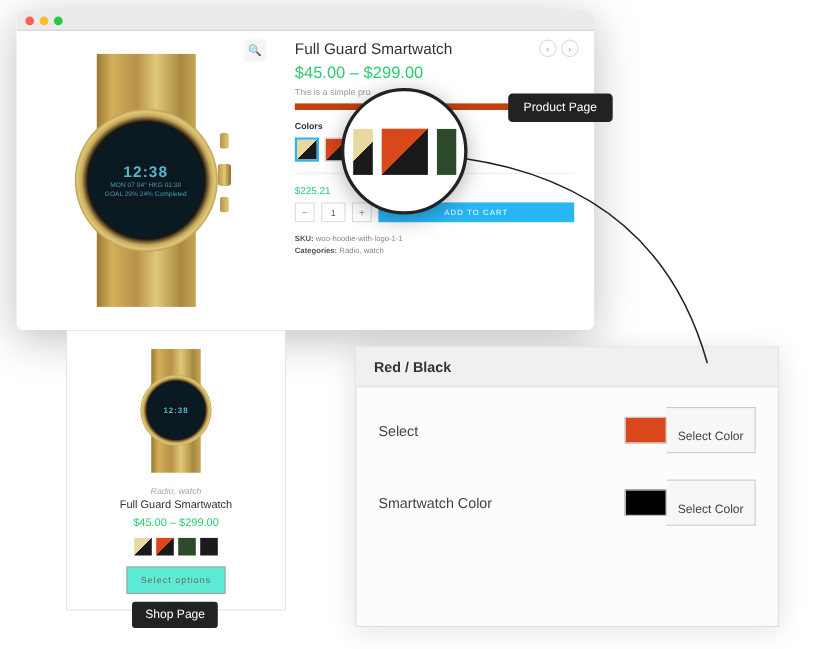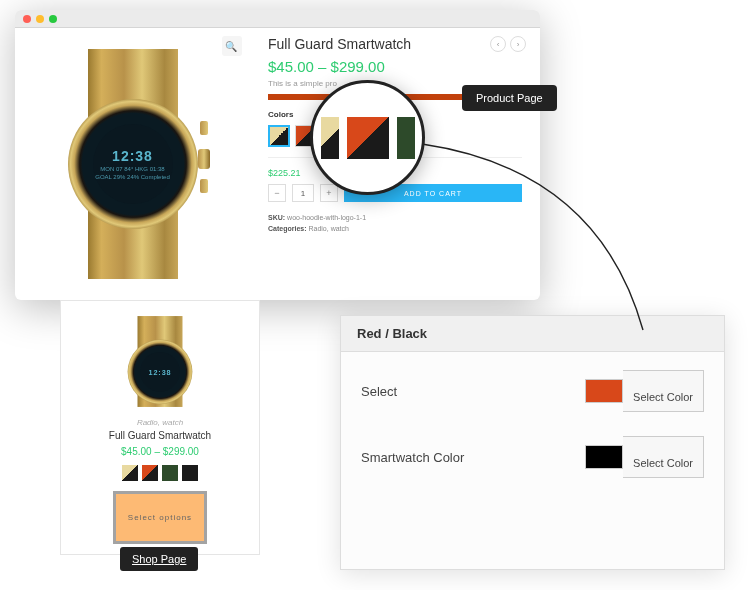--- a/index.html
+++ b/index.html
@@ -56,26 +56,26 @@
 
 
 .shop-card{position:absolute;top:300px;left:60px;width:200px;height:255px;background:#fff;border:1px solid #e5e5e5;display:flex;flex-direction:column;align-items:center;padding:10px;}
 .shop-card .watch{width:90px;height:120px;transform:scale(.9);}
 .shop-cat{font-size:8px;color:#aaa;font-style:italic;margin-top:6px;}
 .shop-title{font-size:10px;color:#333;margin-top:3px;}
 .shop-price{font-size:10px;color:#2ecc71;margin-top:5px;font-weight:500;}
 .shop-sw-row{display:flex;gap:4px;margin-top:8px;}
 .shop-sw{width:16px;height:16px;position:relative;}
 .shop-sw .sw-diag::before{content:"";position:absolute;inset:0;background:linear-gradient(135deg,var(--c1) 50%,var(--c2) 50%);}
-.select-opts{margin-top:10px;font-size:8px;color:#666;letter-spacing:1px;padding:19px 12px;background:#fdba74;border:3px solid #a3a3a3;}
-.label-sp{position:absolute;top:547px;left:120px;background:#222;color:#fff;font-size:11px;padding:6px 12px;border-radius:3px;text-decoration:underline;}
+.select-opts{margin-top:10px;font-size:8px;color:#666;letter-spacing:1px;padding:7px 12px;background:#5eead4;border:1px solid #a3a3a3;}
+.label-sp{position:absolute;top:547px;left:120px;background:#222;color:#fff;font-size:11px;padding:6px 12px;border-radius:3px;}
 .label-sp::before{content:"";position:absolute;top:-5px;left:50%;margin-left:-5px;border:5px solid transparent;border-bottom-color:#222;}
 
 
-.settings{position:absolute;top:315px;left:340px;width:385px;height:255px;background:#fcfcfc;border:1px solid #ddd;box-shadow:0 4px 24px rgba(0,0,0,.12);}
+.settings{position:absolute;top:315px;left:323px;width:385px;height:255px;background:#fcfcfc;border:1px solid #ddd;box-shadow:0 4px 24px rgba(0,0,0,.12);}
 .settings-h{background:#f0f0f0;border-bottom:1px solid #ddd;padding:10px 16px;font-size:13px;font-weight:600;color:#333;}
 .settings-body{padding:18px 20px;}
 .srow{display:flex;align-items:center;justify-content:space-between;margin-bottom:24px;}
 .slabel{font-size:13px;color:#444;}
 .color-pick{display:flex;align-items:center;}
 .color-chip{width:38px;height:24px;border:1px solid #ccc;}
 .pick-btn{border:1px solid #ccc;border-left:none;background:#f7f7f7;font-size:11px;padding:20px 10px;height:24px;color:#444;}
 .sel-dual{border:1px solid #999;background:#fff;font-size:12px;padding:3px 22px 3px 8px;position:relative;min-width:68px;}
 .sel-dual::after{content:"";position:absolute;right:6px;top:4px;font-size:9px;line-height:.6;}
 .sel-caret{position:absolute;right:7px;top:50%;transform:translateY(-50%);font-size:9px;line-height:.7;}

